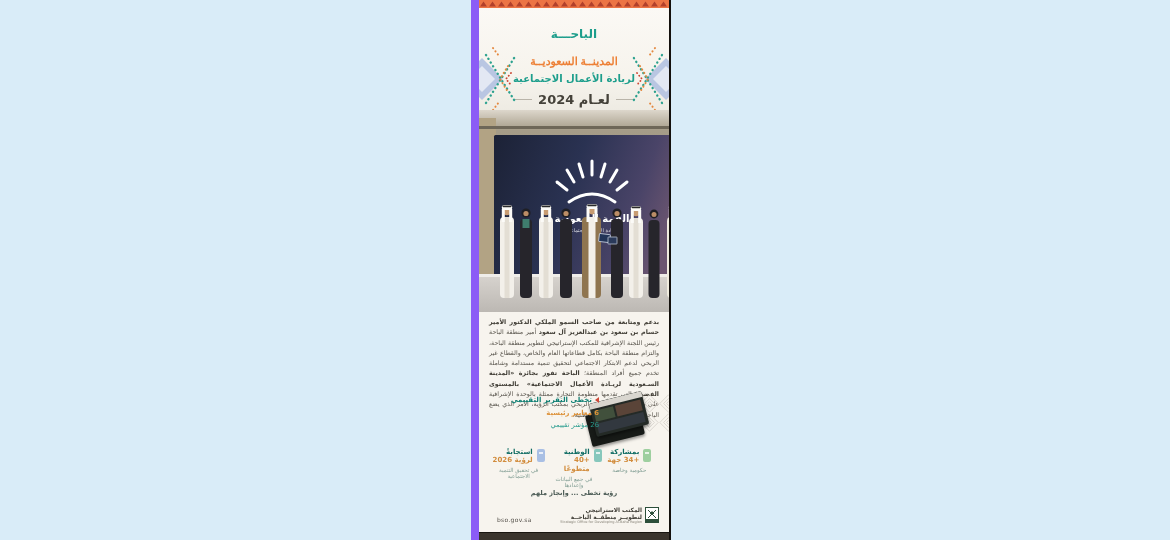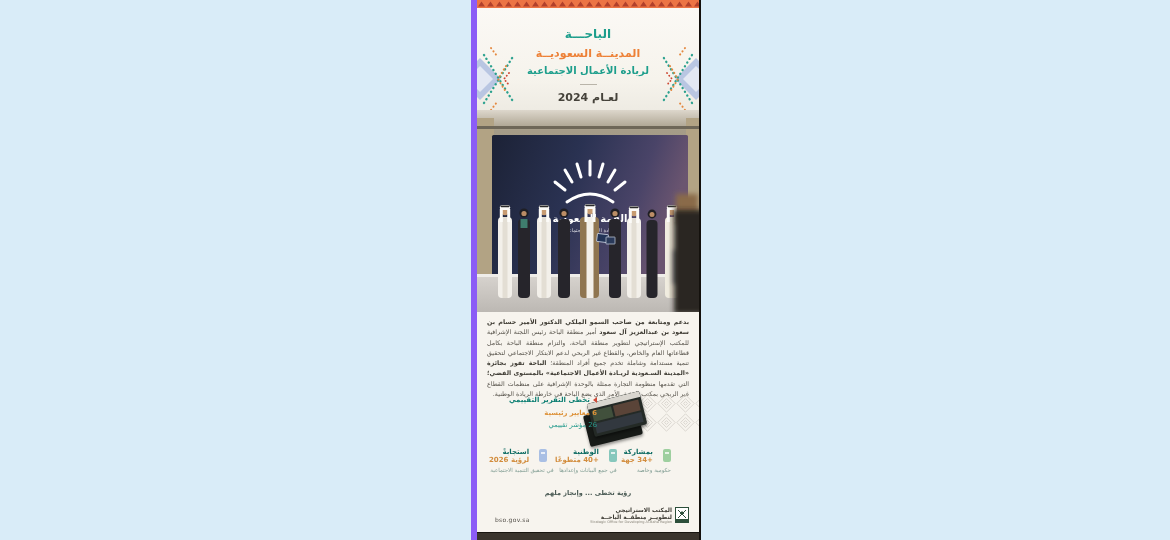--- a/index.html
+++ b/index.html
@@ -2,38 +2,38 @@
 <html><head>
 <meta charset="utf-8">
 <style>
   html,body{margin:0;padding:0;}
   body{
     width:1170px;height:540px;position:relative;overflow:hidden;
     background:#d9ecf8;
     font-family:"DejaVu Sans",sans-serif;
   }
   .poster{
-    position:absolute;left:471px;top:0;width:230px;height:540px;
+    position:absolute;left:471px;top:0;width:200px;height:540px;
     background:#f7f4ee;box-sizing:border-box;
-    border-left:6px solid #8b5cf6;border-right:2px solid #14110d;
+    border-left:8px solid #8b5cf6;border-right:2px solid #14110d;
     overflow:hidden;
   }
   
   .sadu-top{position:absolute;top:0;left:0;right:0;height:8px;line-height:0;}
   
   .header{position:absolute;top:8px;left:0;right:0;height:102px;
     background:linear-gradient(#fbf9f5 0%,#f6f3ec 70%,#eeebe3 100%);}
   .h-title{margin-top:19px;text-align:center;direction:rtl;
     color:#1d9e8c;font-size:12px;font-weight:bold;letter-spacing:.2px;}
-  .h-sub1{margin-top:6px;text-align:center;direction:rtl;
-    color:#ed8036;font-size:11px;font-weight:bold;}
+  .h-sub1{margin-top:14px;text-align:center;direction:rtl;
+    color:#ed8036;font-size:11px;font-weight:bold;font-family:Liberation Serif, serif;}
   .h-sub2{margin-top:5px;text-align:center;direction:rtl;
     color:#1d9e8c;font-size:10px;font-weight:bold;}
   .h-year{margin-top:8px;display:flex;align-items:center;justify-content:center;
-    gap:6px;direction:rtl;color:#45423a;font-size:11px;font-weight:bold;flex-direction:column;}
+    gap:6px;direction:rtl;color:#45423a;font-size:13px;font-weight:bold;}
   .h-dash{width:17px;height:1px;background:#b9b4a9;}
   .deco{position:absolute;top:34px;}
   .deco-l{left:-2px;}
   .deco-r{right:-2px;transform:scaleX(-1);}
   
   .photo{position:absolute;top:110px;left:0;right:0;height:202px;overflow:hidden;background:#8f8875;}
   
   .para{position:absolute;top:317px;left:10px;right:10px;direction:rtl;
     text-align:justify;font-size:6.3px;line-height:10.3px;color:#58544c;}
   .para b{color:#3e3b33;}
@@ -54,21 +54,21 @@
   .rt-head{display:flex;direction:rtl;align-items:center;gap:3px;justify-content:flex-start;
     color:#0e7f73;font-size:7px;font-weight:bold;}
   .tri{width:0;height:0;border-top:3px solid transparent;border-bottom:3px solid transparent;
     border-right:4.5px solid #cf4a38;}
   .rt-l1{margin-top:5px;color:#dd9138;font-size:6.8px;font-weight:bold;}
   .rt-l2{margin-top:3.5px;color:#2a9d8f;font-size:6.8px;font-weight:normal;}
   
   .stats{position:absolute;top:448px;left:12px;right:12px;height:36px;
     display:flex;flex-direction:row-reverse;justify-content:space-between;}
   .stat{width:66px;direction:rtl;text-align:center;}
-  .stat-top{display:flex;direction:rtl;justify-content:flex-end;gap:10px;}
+  .stat-top{display:flex;direction:rtl;justify-content:center;gap:4px;}
   .tile{width:8px;height:13px;border-radius:2px;margin-top:1px;position:relative;flex:0 0 auto;}
   .tile::after{content:"";position:absolute;left:2px;top:3px;right:2px;height:2px;background:rgba(255,255,255,.75);}
   .stat-lines{text-align:right;}
   .stat-title{color:#0d6b62;font-size:7px;font-weight:bold;line-height:8px;}
   .stat-value{color:#d28c3c;font-size:7px;font-weight:bold;line-height:9px;}
   .stat-cap{margin-top:2px;color:#7d9a90;font-size:5.5px;line-height:6px;}
   
   .tagline{position:absolute;top:489px;left:0;right:0;text-align:center;direction:rtl;
     color:#4a5a54;font-size:6.5px;font-weight:bold;}
   .footer{position:absolute;top:504px;left:10px;right:8px;height:28px;}

